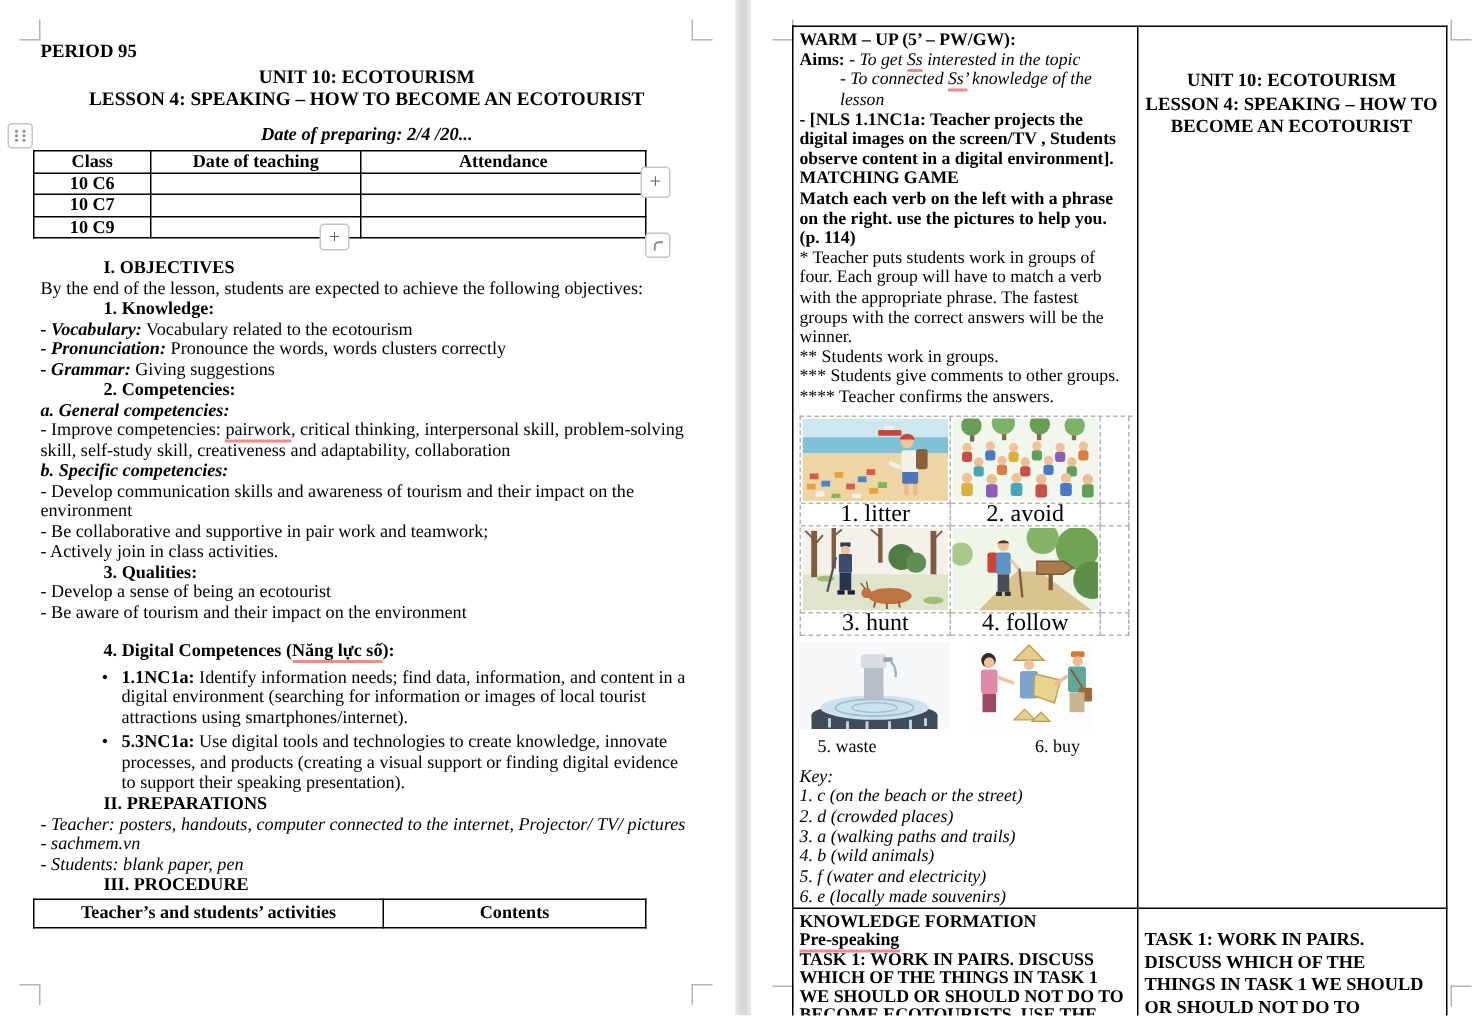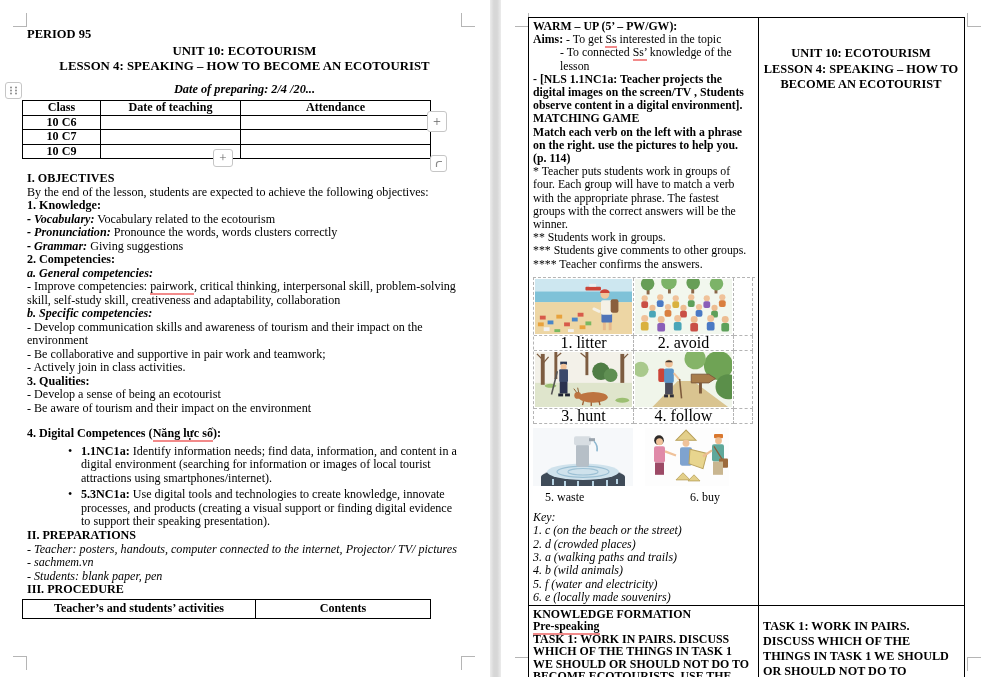--- a/index.html
+++ b/index.html
@@ -24,37 +24,37 @@
   .lp{padding:28px 28px 0 27px;font-size:12.1px;line-height:13.5px;}
   .h-period{font-weight:bold;font-size:12.5px;}
   .h-title{font-weight:bold;font-size:12.8px;line-height:15px;text-align:center;}
   .dateline{text-align:center;font-weight:bold;font-style:italic;margin-top:9px;font-size:12.3px;}
   table{border-collapse:collapse;}
   .cls-tbl{margin:4px 0 0 -5px;width:408px;table-layout:fixed;}
   .cls-tbl td,.cls-tbl th{border:1px solid #000;padding:0 2px;height:13.5px;
       text-align:center;font-size:12.1px;}
   .cls-tbl th{font-weight:bold;}
   .cls-tbl td{font-weight:bold;}
-  .sec{font-weight:bold;}
+  .sec{font-weight:bold;margin-left:42px;}
   .obj{margin-top:13px;}
   .bullet{display:flex;margin-left:32px;line-height:13.8px;}
   .bullet .dot{width:22px;text-align:center;flex:none;}
   .gap-top{margin-top:12px;}
   .proc-tbl{margin:2px 0 0 -5px;width:408px;table-layout:fixed;}
   .proc-tbl th{border:1px solid #000;height:16px;font-weight:bold;text-align:center;font-size:12.1px;}
   
   .wbtn{position:absolute;background:#fff;border:1px solid #c6c6c6;border-radius:3px;
         display:flex;align-items:center;justify-content:center;color:#666;box-sizing:border-box;}
   
   .r-tbl{position:absolute;left:27px;top:17px;width:436px;table-layout:fixed;}
   .r-tbl td{border:1px solid #000;vertical-align:top;padding:2px 5px 0 4px;overflow:hidden;}
   .r-c1{width:230px;} .r-c2{width:206px;}
   .warm{font-size:11.8px;line-height:13.2px;}
   .warm .bold-blk{font-weight:bold;}
-  .aims{}
+  .aims{font-style:italic;}
   .unit-cell{text-align:center;font-weight:bold;font-size:12.4px;line-height:15.6px;padding-top:26px;}
   .figgrid{margin-top:6px;border-left:1px dashed #b4b4b4;border-top:1px dashed #b4b4b4;
            display:grid;grid-template-columns:100px 100px 19px;width:221px;}
   .fcell{border-right:1px dashed #b4b4b4;border-bottom:1px dashed #b4b4b4;
          box-sizing:border-box;}
   .fimg{height:58px;padding:1px;} .fimg svg{display:block;width:100%;height:100%;}
   .fcap{height:15px;text-align:center;font-size:16px;line-height:14px;}
   .loose{margin-top:4px;display:flex;}
   .loose .l1{width:100px;height:58px;} .loose .l2{width:84px;height:58px;margin-left:12px;}
   .loose svg{display:block;width:100%;height:100%;}

